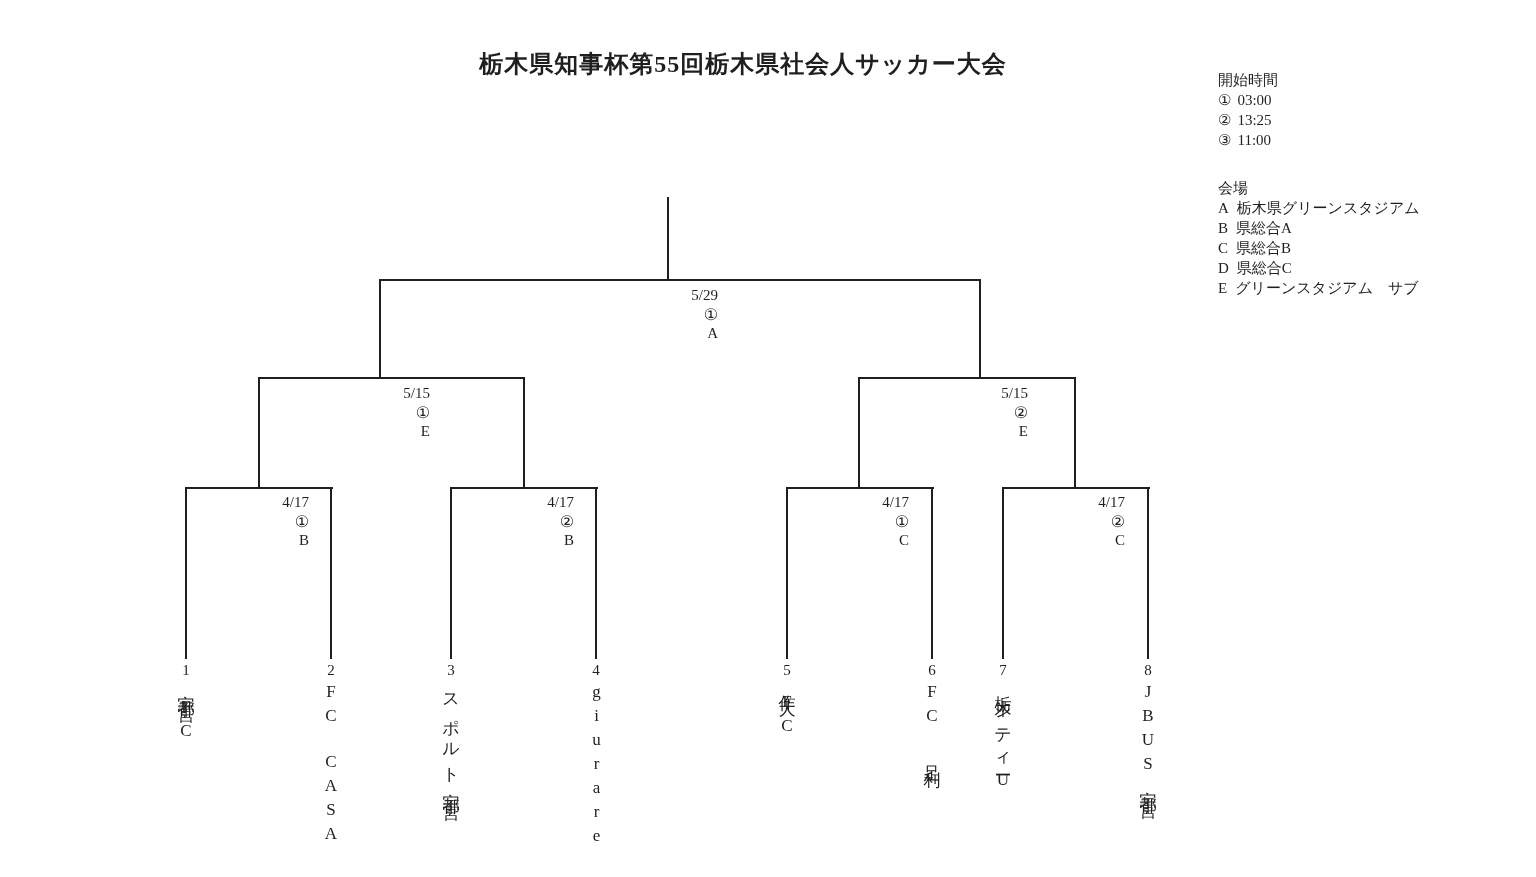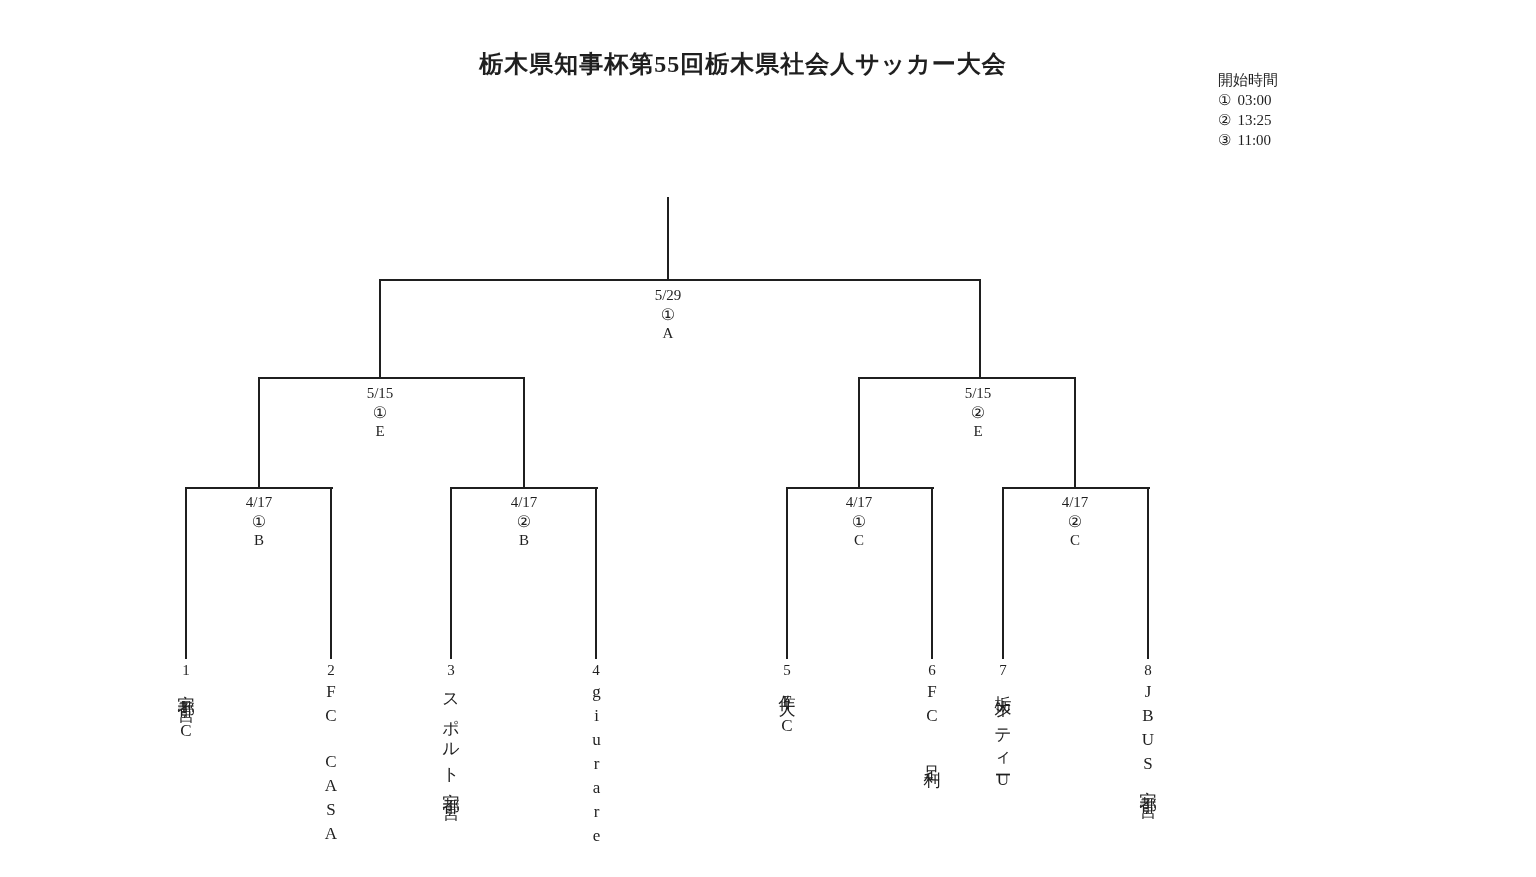--- a/index.html
+++ b/index.html
@@ -43,21 +43,21 @@
   .legend-row span { display: inline-block; }
   .legend-row .mark { margin-right: 6px; }
   .legend-row .code { margin-right: 8px; }
   .bline {
     position: absolute;
     background: #1f1f1f;
   }
   .match-label {
     position: absolute;
     width: 100px;
-    text-align: center;
+    text-align: right;
     font-size: 15px;
     line-height: 19px;
   }
   .match-label .slot { font-size: 16px; }
   .team {
     position: absolute;
     width: 36px;
     display: flex;
     flex-direction: column;
     align-items: center;
@@ -81,20 +81,28 @@
 <div class="page">
 
   <h1 class="title">栃木県知事杯第55回栃木県社会人サッカー大会</h1>
 
   <div class="legend">
     <div class="legend-col">
       <div class="legend-header">開始時間</div>
       <div class="legend-row"><span class="mark">①</span><span class="time">03:00</span></div>
       <div class="legend-row"><span class="mark">②</span><span class="time">13:25</span></div>
       <div class="legend-row"><span class="mark">③</span><span class="time">11:00</span></div>
+    </div>
+    <div class="legend-col">
+      <div class="legend-header">会場</div>
+      <div class="legend-row"><span class="code">A</span><span class="vname">栃木県グリーンスタジアム</span></div>
+      <div class="legend-row"><span class="code">B</span><span class="vname">県総合A</span></div>
+      <div class="legend-row"><span class="code">C</span><span class="vname">県総合B</span></div>
+      <div class="legend-row"><span class="code">D</span><span class="vname">県総合C</span></div>
+      <div class="legend-row"><span class="code">E</span><span class="vname">グリーンスタジアム　サブ</span></div>
     </div>
   </div>
 
   <div class="bline" style="left:667px;top:197px;width:2px;height:84px"></div>
   <div class="bline" style="left:379px;top:279px;width:602px;height:2px"></div>
   <div class="bline" style="left:379px;top:279px;width:2px;height:100px"></div>
   <div class="bline" style="left:979px;top:279px;width:2px;height:100px"></div>
   <div class="bline" style="left:258px;top:377px;width:267px;height:2px"></div>
   <div class="bline" style="left:858px;top:377px;width:218px;height:2px"></div>
   <div class="bline" style="left:258px;top:377px;width:2px;height:112px"></div>

